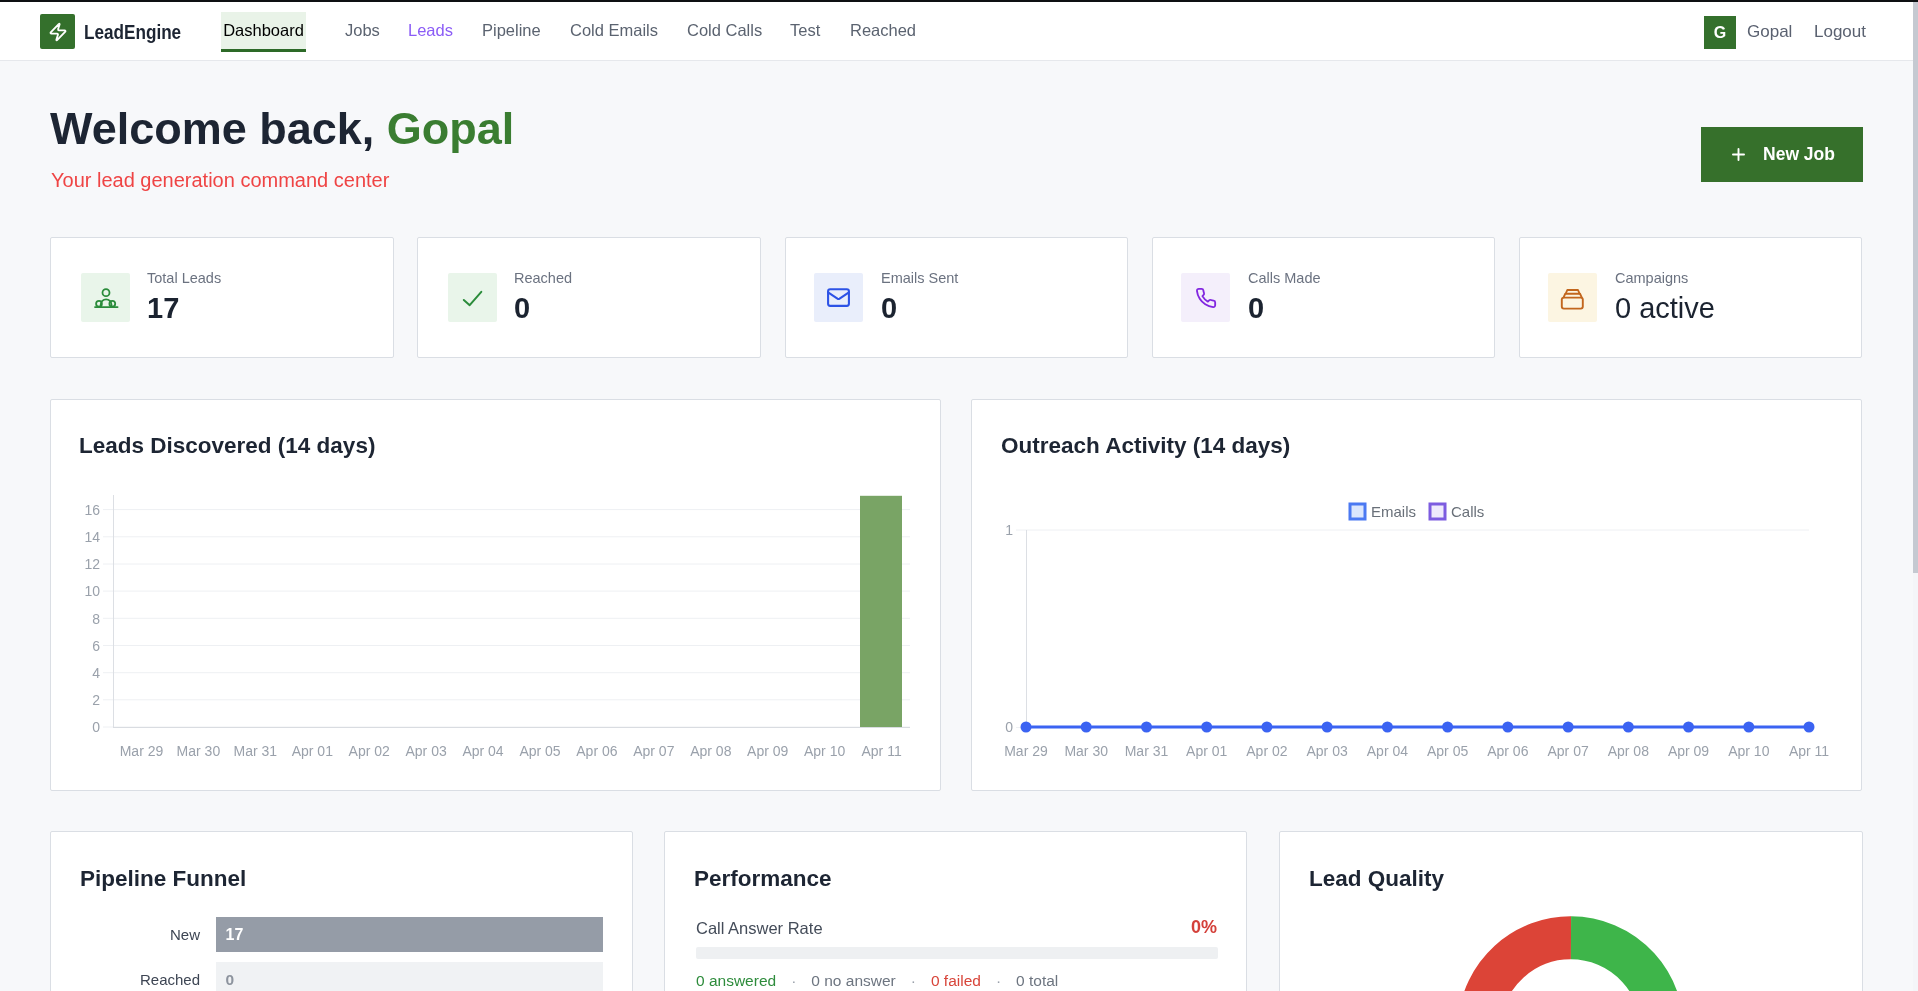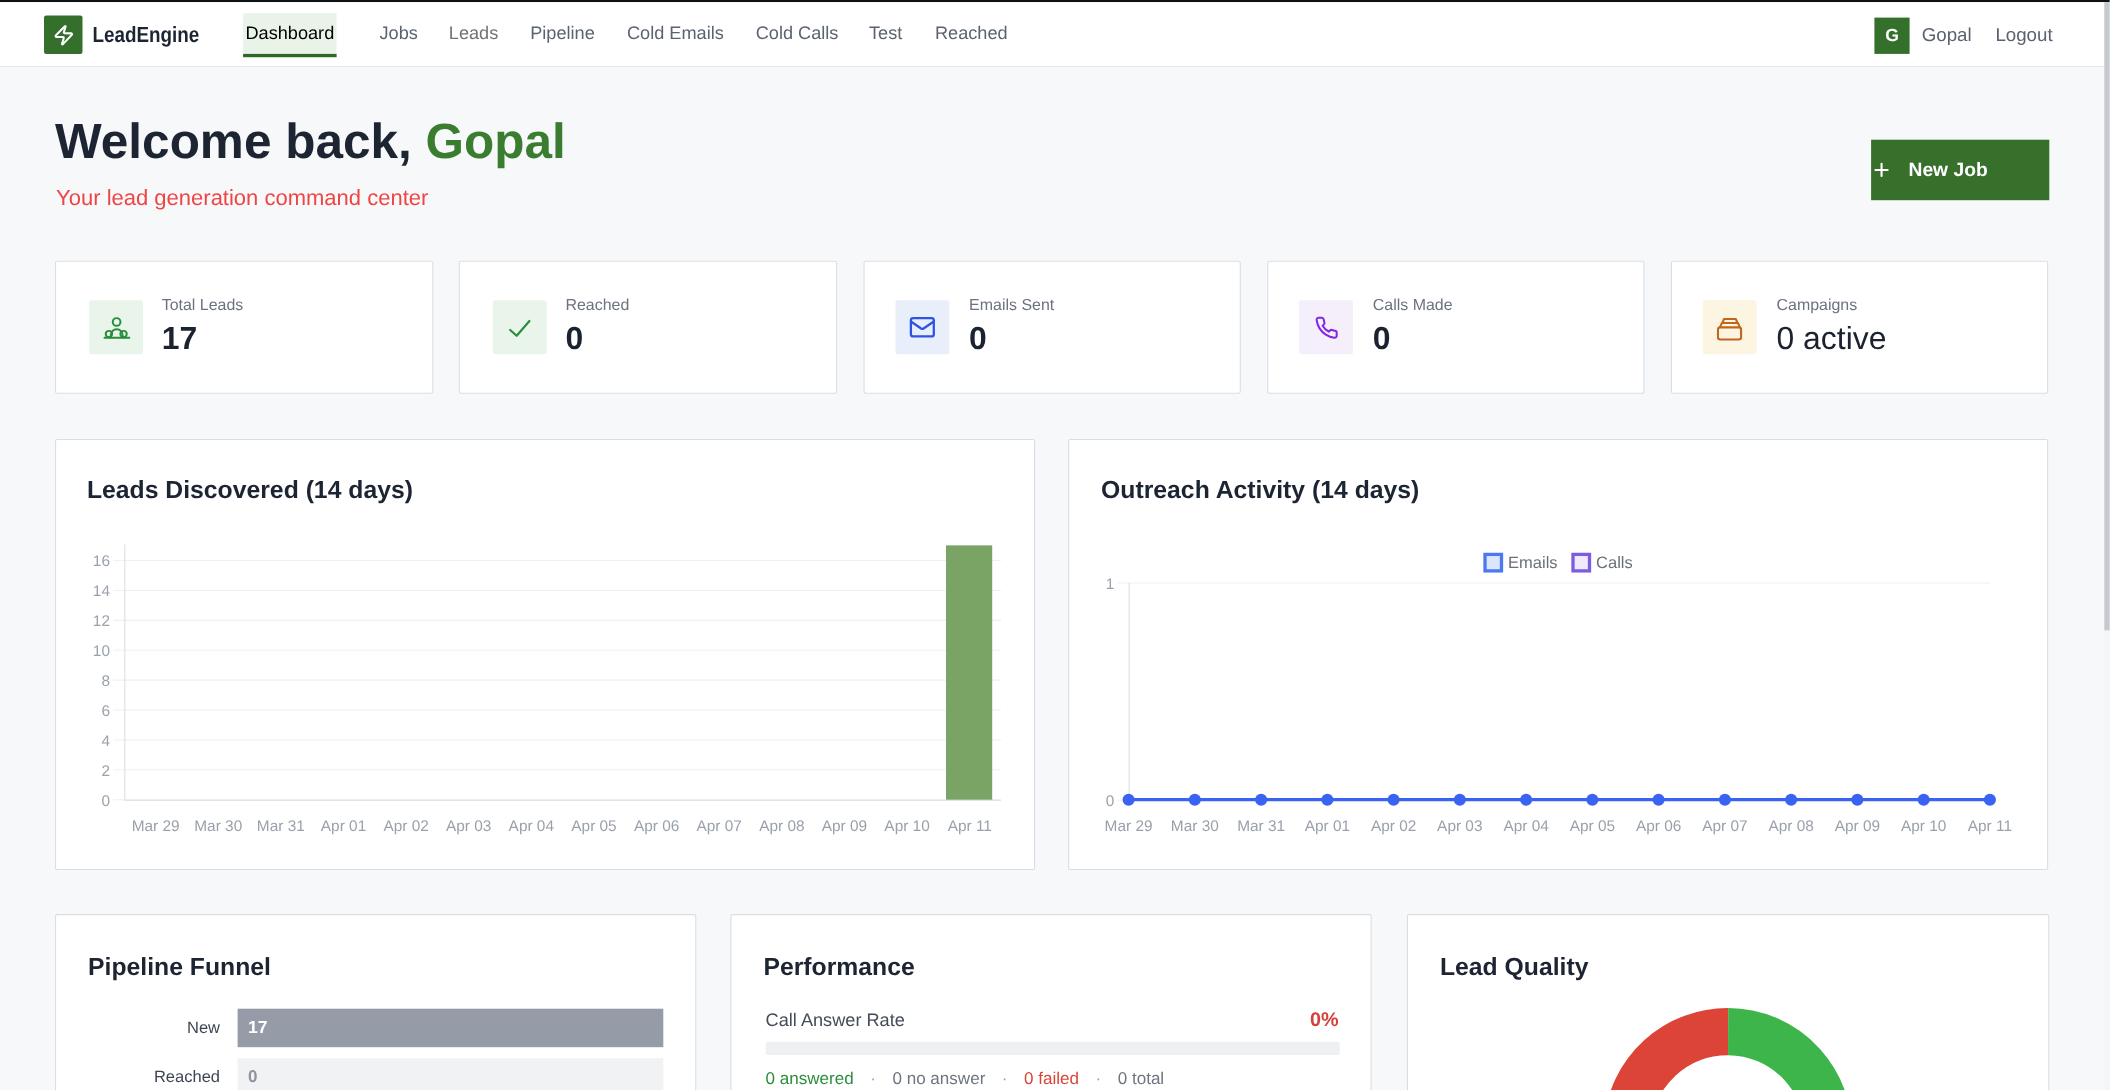--- a/index.html
+++ b/index.html
@@ -20,35 +20,35 @@
 
   <div class="abs" style="left:40px;top:14px;width:35px;height:35px;background:#34702c;border-radius:2px;">
     <svg width="20" height="20" viewBox="0 0 24 24" style="margin:7.5px" fill="none" stroke="#fff" stroke-width="2.2" stroke-linejoin="round" stroke-linecap="round">
         <path d="M4 14a1 1 0 0 1-.78-1.63l9.9-10.2a.5.5 0 0 1 .86.46l-1.92 6.02A1 1 0 0 0 13 10h7a1 1 0 0 1 .78 1.63l-9.9 10.2a.5.5 0 0 1-.86-.46l1.92-6.02A1 1 0 0 0 11 14z"></path>
       </svg>
   </div>
   <div class="abs" style="left:84px;top:21px;font-size:20px;font-weight:bold;color:#1d2533;transform:scaleX(0.857);transform-origin:0 0;">LeadEngine</div>
 
   <div class="abs" style="left:221px;top:12px;width:85px;height:39.5px;background:#e9f3e8;border-bottom:3px solid #2d6a28;color:#000000;font-size:16.5px;text-align:center;line-height:37px;">Dashboard</div>
   <div class="abs navlink" style="left:345px;top:21px;font-size:16.5px;color:#5b6370;">Jobs</div>
-  <div class="abs navlink" style="left:408px;top:21px;font-size:16.5px;color:#737373;">Leads</div>
+  <div class="abs navlink" style="left:408px;top:21px;font-size:16.5px;color:#8b5cf6;">Leads</div>
   <div class="abs navlink" style="left:482px;top:21px;font-size:16.5px;color:#5b6370;">Pipeline</div>
   <div class="abs navlink" style="left:570px;top:21px;font-size:16.5px;color:#5b6370;">Cold Emails</div>
   <div class="abs navlink" style="left:687px;top:21px;font-size:16.5px;color:#5b6370;">Cold Calls</div>
   <div class="abs navlink" style="left:790px;top:21px;font-size:16.5px;color:#5b6370;">Test</div>
   <div class="abs navlink" style="left:850px;top:21px;font-size:16.5px;color:#5b6370;">Reached</div>
 
   <div class="abs" style="left:1704px;top:16px;width:32px;height:33px;background:#34702c;color:#fff;font-size:16px;font-weight:bold;text-align:center;line-height:33px;">G</div>
   <div class="abs" style="left:1747px;top:22px;font-size:17px;color:#5a6170;">Gopal</div>
   <div class="abs" style="left:1814px;top:22px;font-size:17px;color:#5a6170;">Logout</div>
 
   <div class="abs" style="left:50px;top:103px;font-size:45px;font-weight:bold;color:#1d2533;">Welcome back, <span style="color:#3a7d31;">Gopal</span></div>
   <div class="abs" style="left:51px;top:169px;font-size:20px;color:#ef4444;">Your lead generation command center</div>
 
-  <div class="abs" style="left:1701px;top:127px;width:162px;height:55px;background:#36702b;color:#fff;display:flex;align-items:center;justify-content:flex-start;">
+  <div class="abs" style="left:1701px;top:127px;width:162px;height:55px;background:#36702b;color:#fff;display:flex;align-items:center;justify-content:center;">
     <svg width="19" height="19" viewBox="0 0 24 24" fill="none" stroke="#fff" stroke-width="2.4" stroke-linecap="round">
         <path d="M5 12h14M12 5v14"></path>
       </svg>
     <span style="font-size:17.5px;font-weight:bold;margin-left:15px;">New Job</span>
   </div>
 
   <div class="card" style="left:50px;top:237px;width:344px;height:121px;"></div>
   <div class="card" style="left:417px;top:237px;width:344px;height:121px;"></div>
   <div class="card" style="left:785px;top:237px;width:343px;height:121px;"></div>
   <div class="card" style="left:1152px;top:237px;width:343px;height:121px;"></div>

